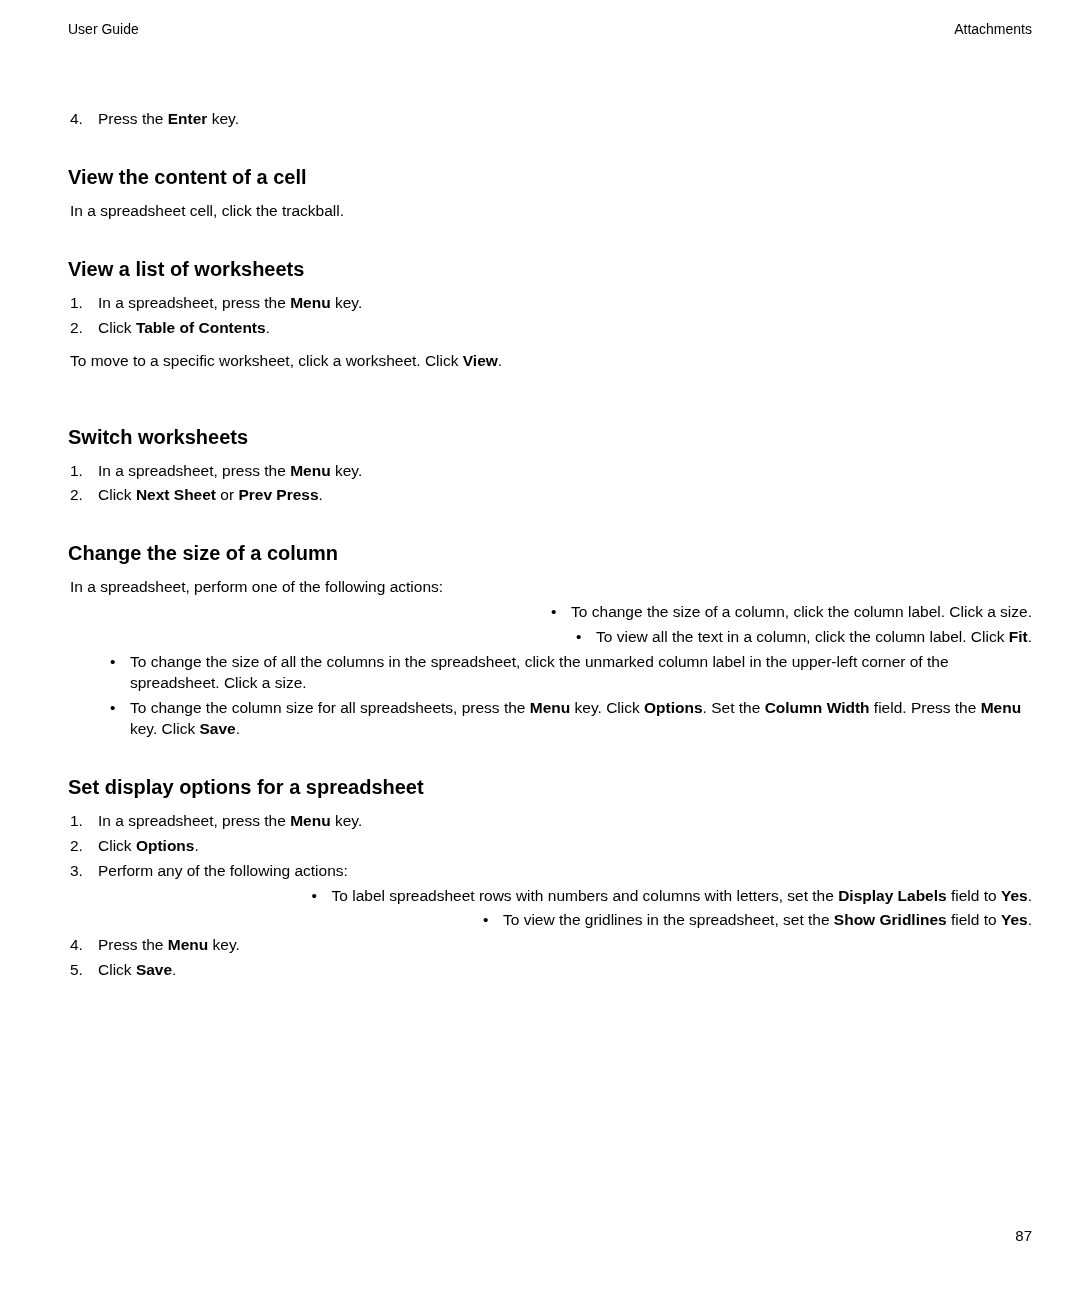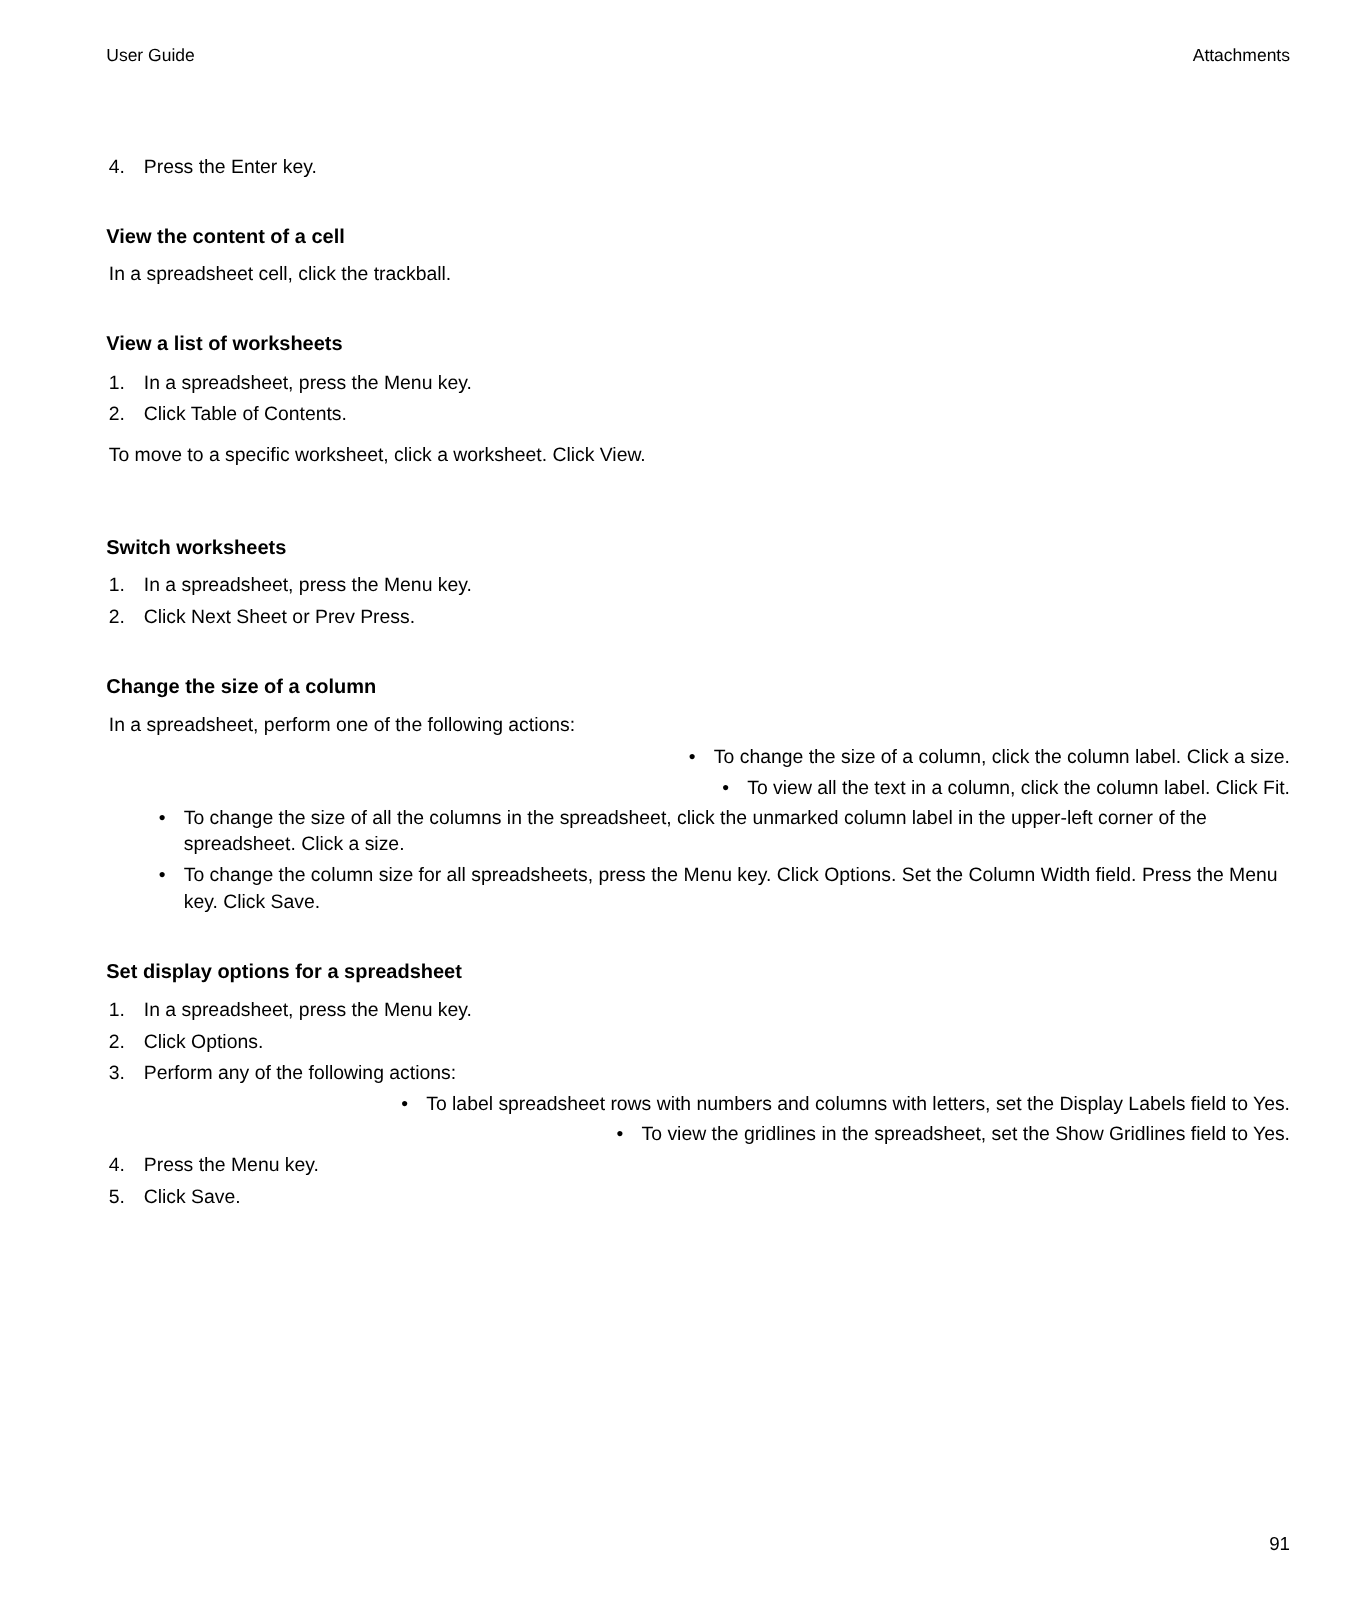--- a/index.html
+++ b/index.html
@@ -7,34 +7,33 @@
     font-family: Arial, Helvetica, sans-serif;
     font-size: 15.5px;
     line-height: 1.35;
     color: #000;
     background:#fff;
     width:1080px;
     height:1296px;
     position:relative;
   }
   .page {
-    padding: 35px 48px 0 68px;
-    margin-left: 17px;
+    padding: 20px 48px 0 68px;
   }
   .hdr { display:flex; justify-content:space-between; font-size:14px; margin-bottom: 70px; }
-  h2 { font-size: 16px; font-weight:700; margin: 34px 0 10px 0; }
+  h2 { font-size: 20px; font-weight:700; margin: 34px 0 10px 0; }
   p  { margin: 4px 0 4px 2px; }
   ol { list-style:none; margin: 4px 0 2px 0; }
   ol > li { display:flex; margin: 4px 0; }
   ol > li > .num { width:30px; flex:0 0 30px; text-align:left; padding-left:2px; }
   ol > li > .txt { flex:1; }
   ul { list-style:none; margin: 2px 0 2px 42px; }
   ul > li { display:flex; margin: 4px 0; justify-content: flex-end; }
   ul > li::before { content:"•"; width:20px; flex:0 0 20px; text-align:left; }
-  .b { font-weight:400; }
+  .b { font-weight:700; }
   .footer { position:absolute; right:48px; bottom:50px; font-size:15px; }
   .sp { height: 4px; }
 </style>
 </head>
 <body>
 
 <div class="page">
 
   <div class="hdr">
     <span>User Guide</span>
@@ -152,13 +151,13 @@
     </li>
     <li>
       <span class="num">5.</span>
       <span class="txt">
         <span>Click </span><span class="b">Save</span><span>.</span>
       </span>
     </li>
   </ol>
 </div>
 
-<div class="footer">91</div>
+<div class="footer">87</div>
 
 </body></html>

